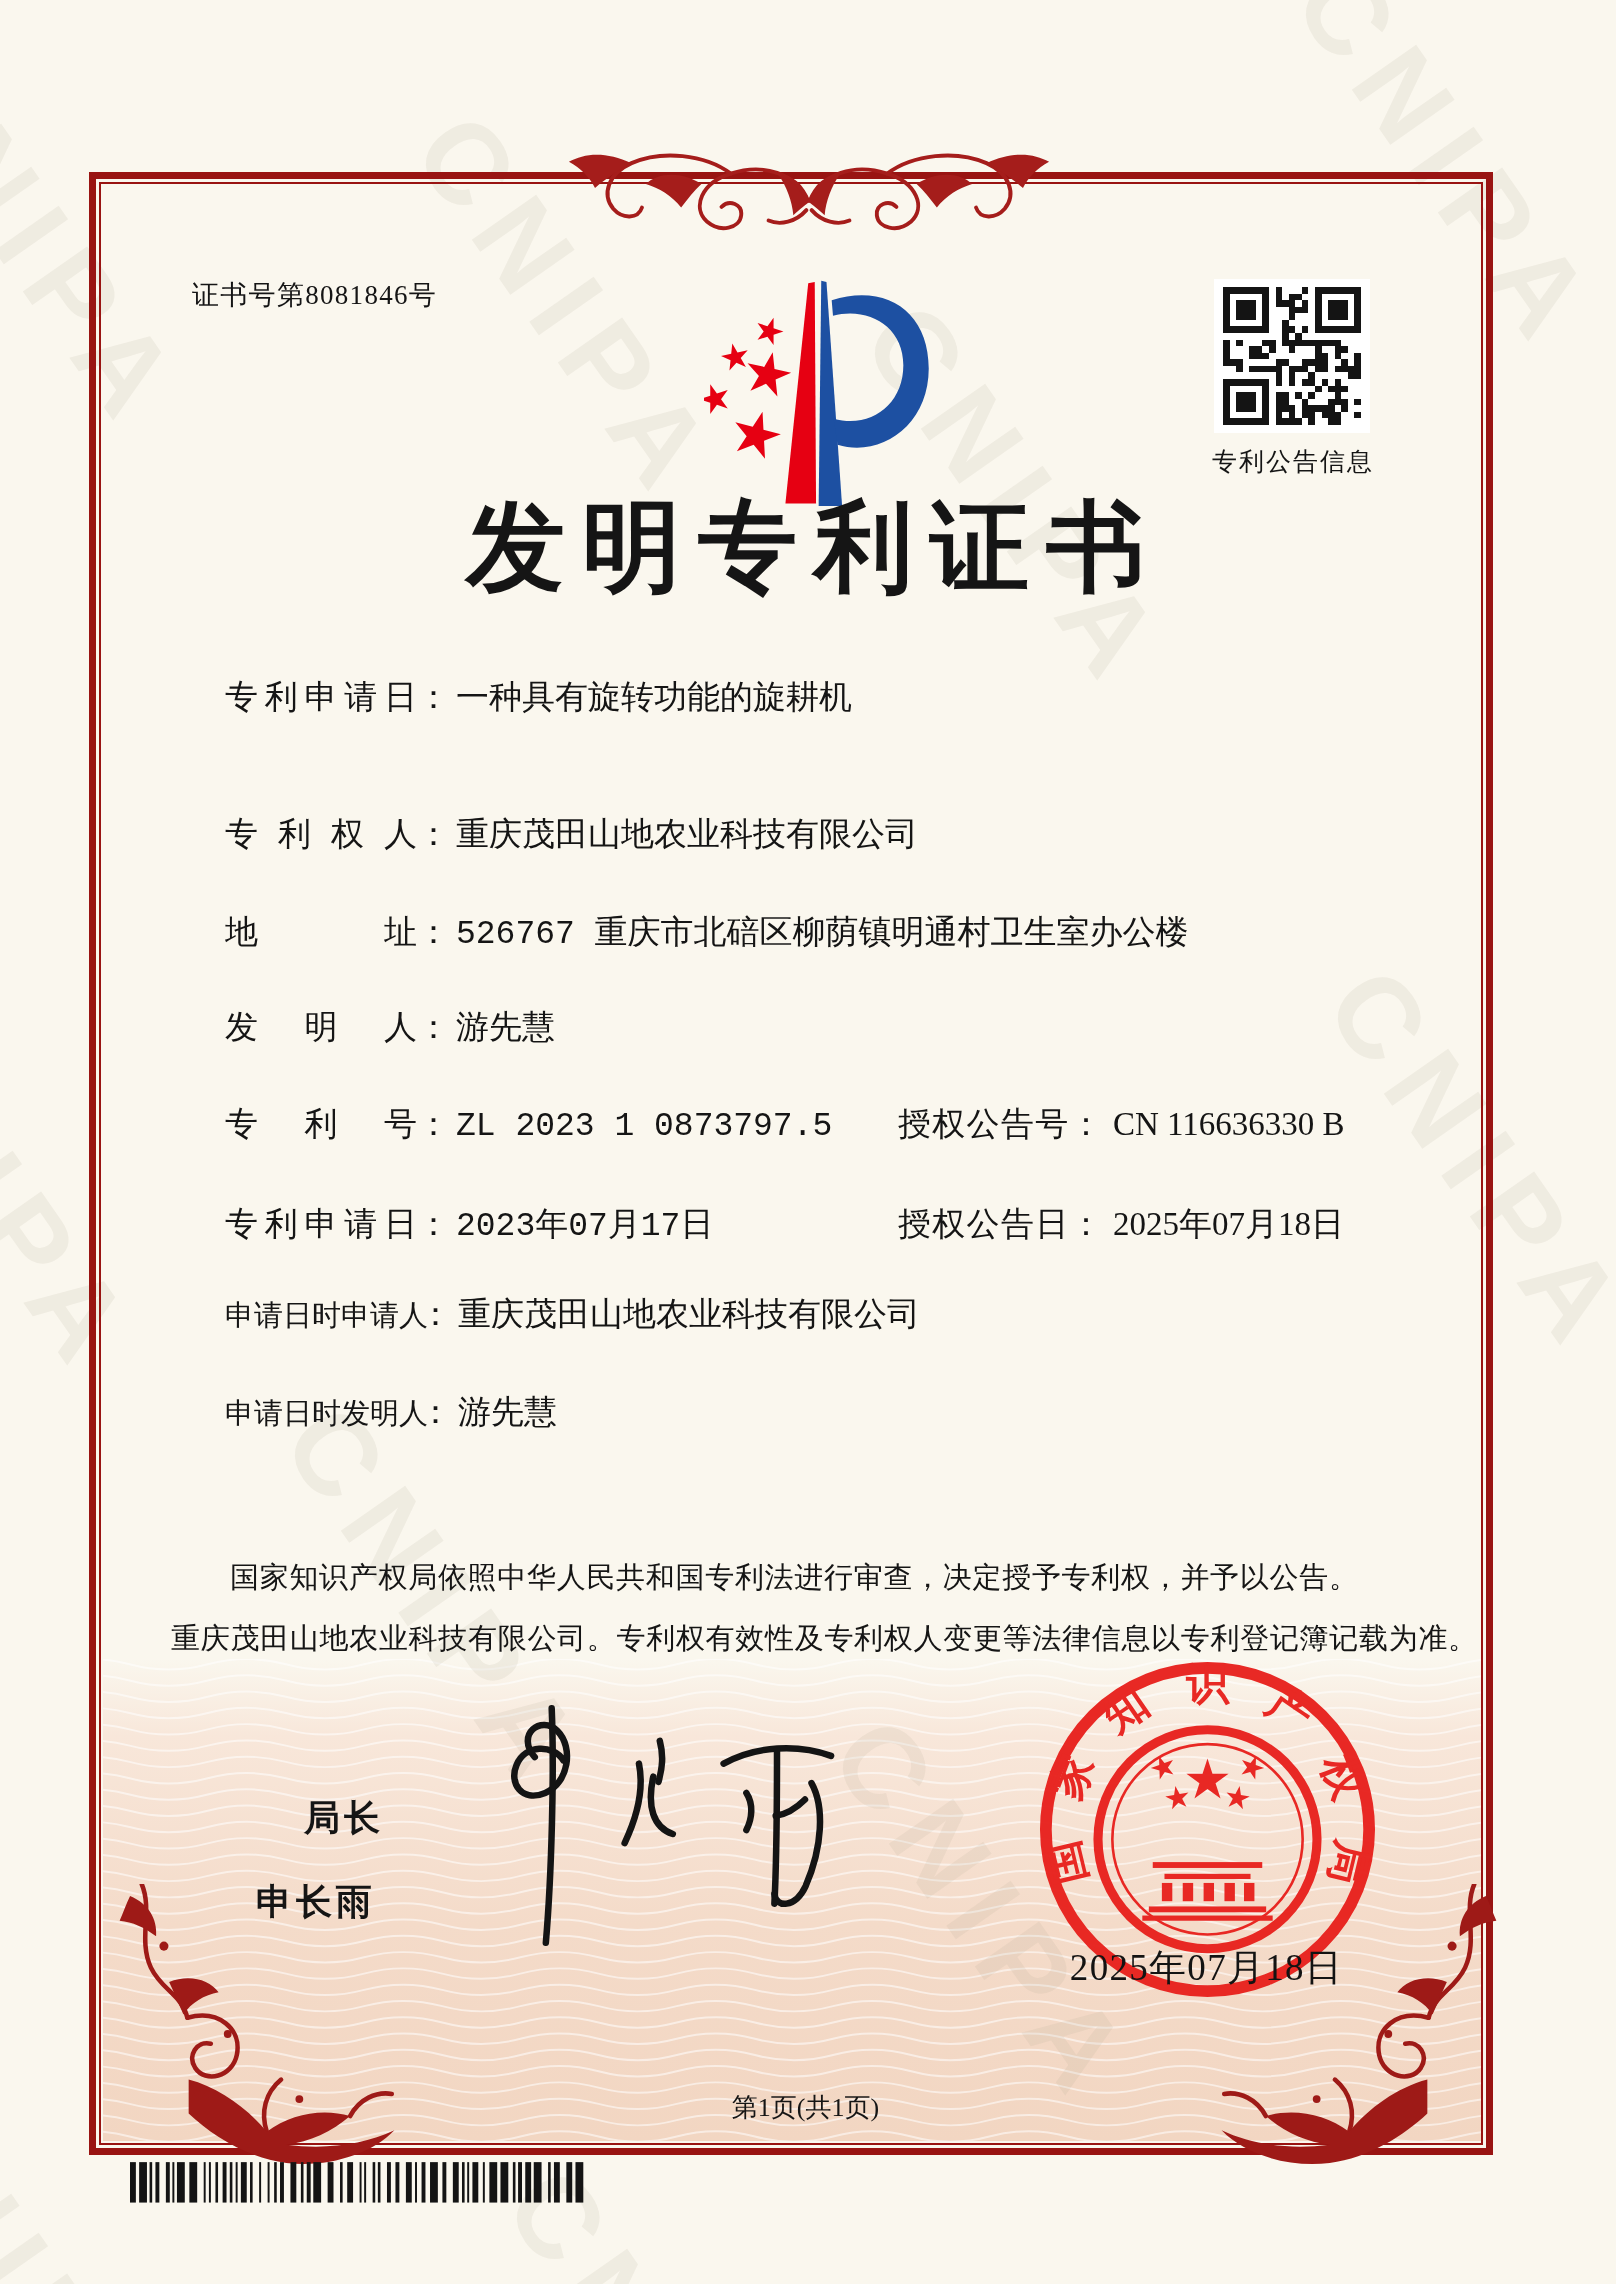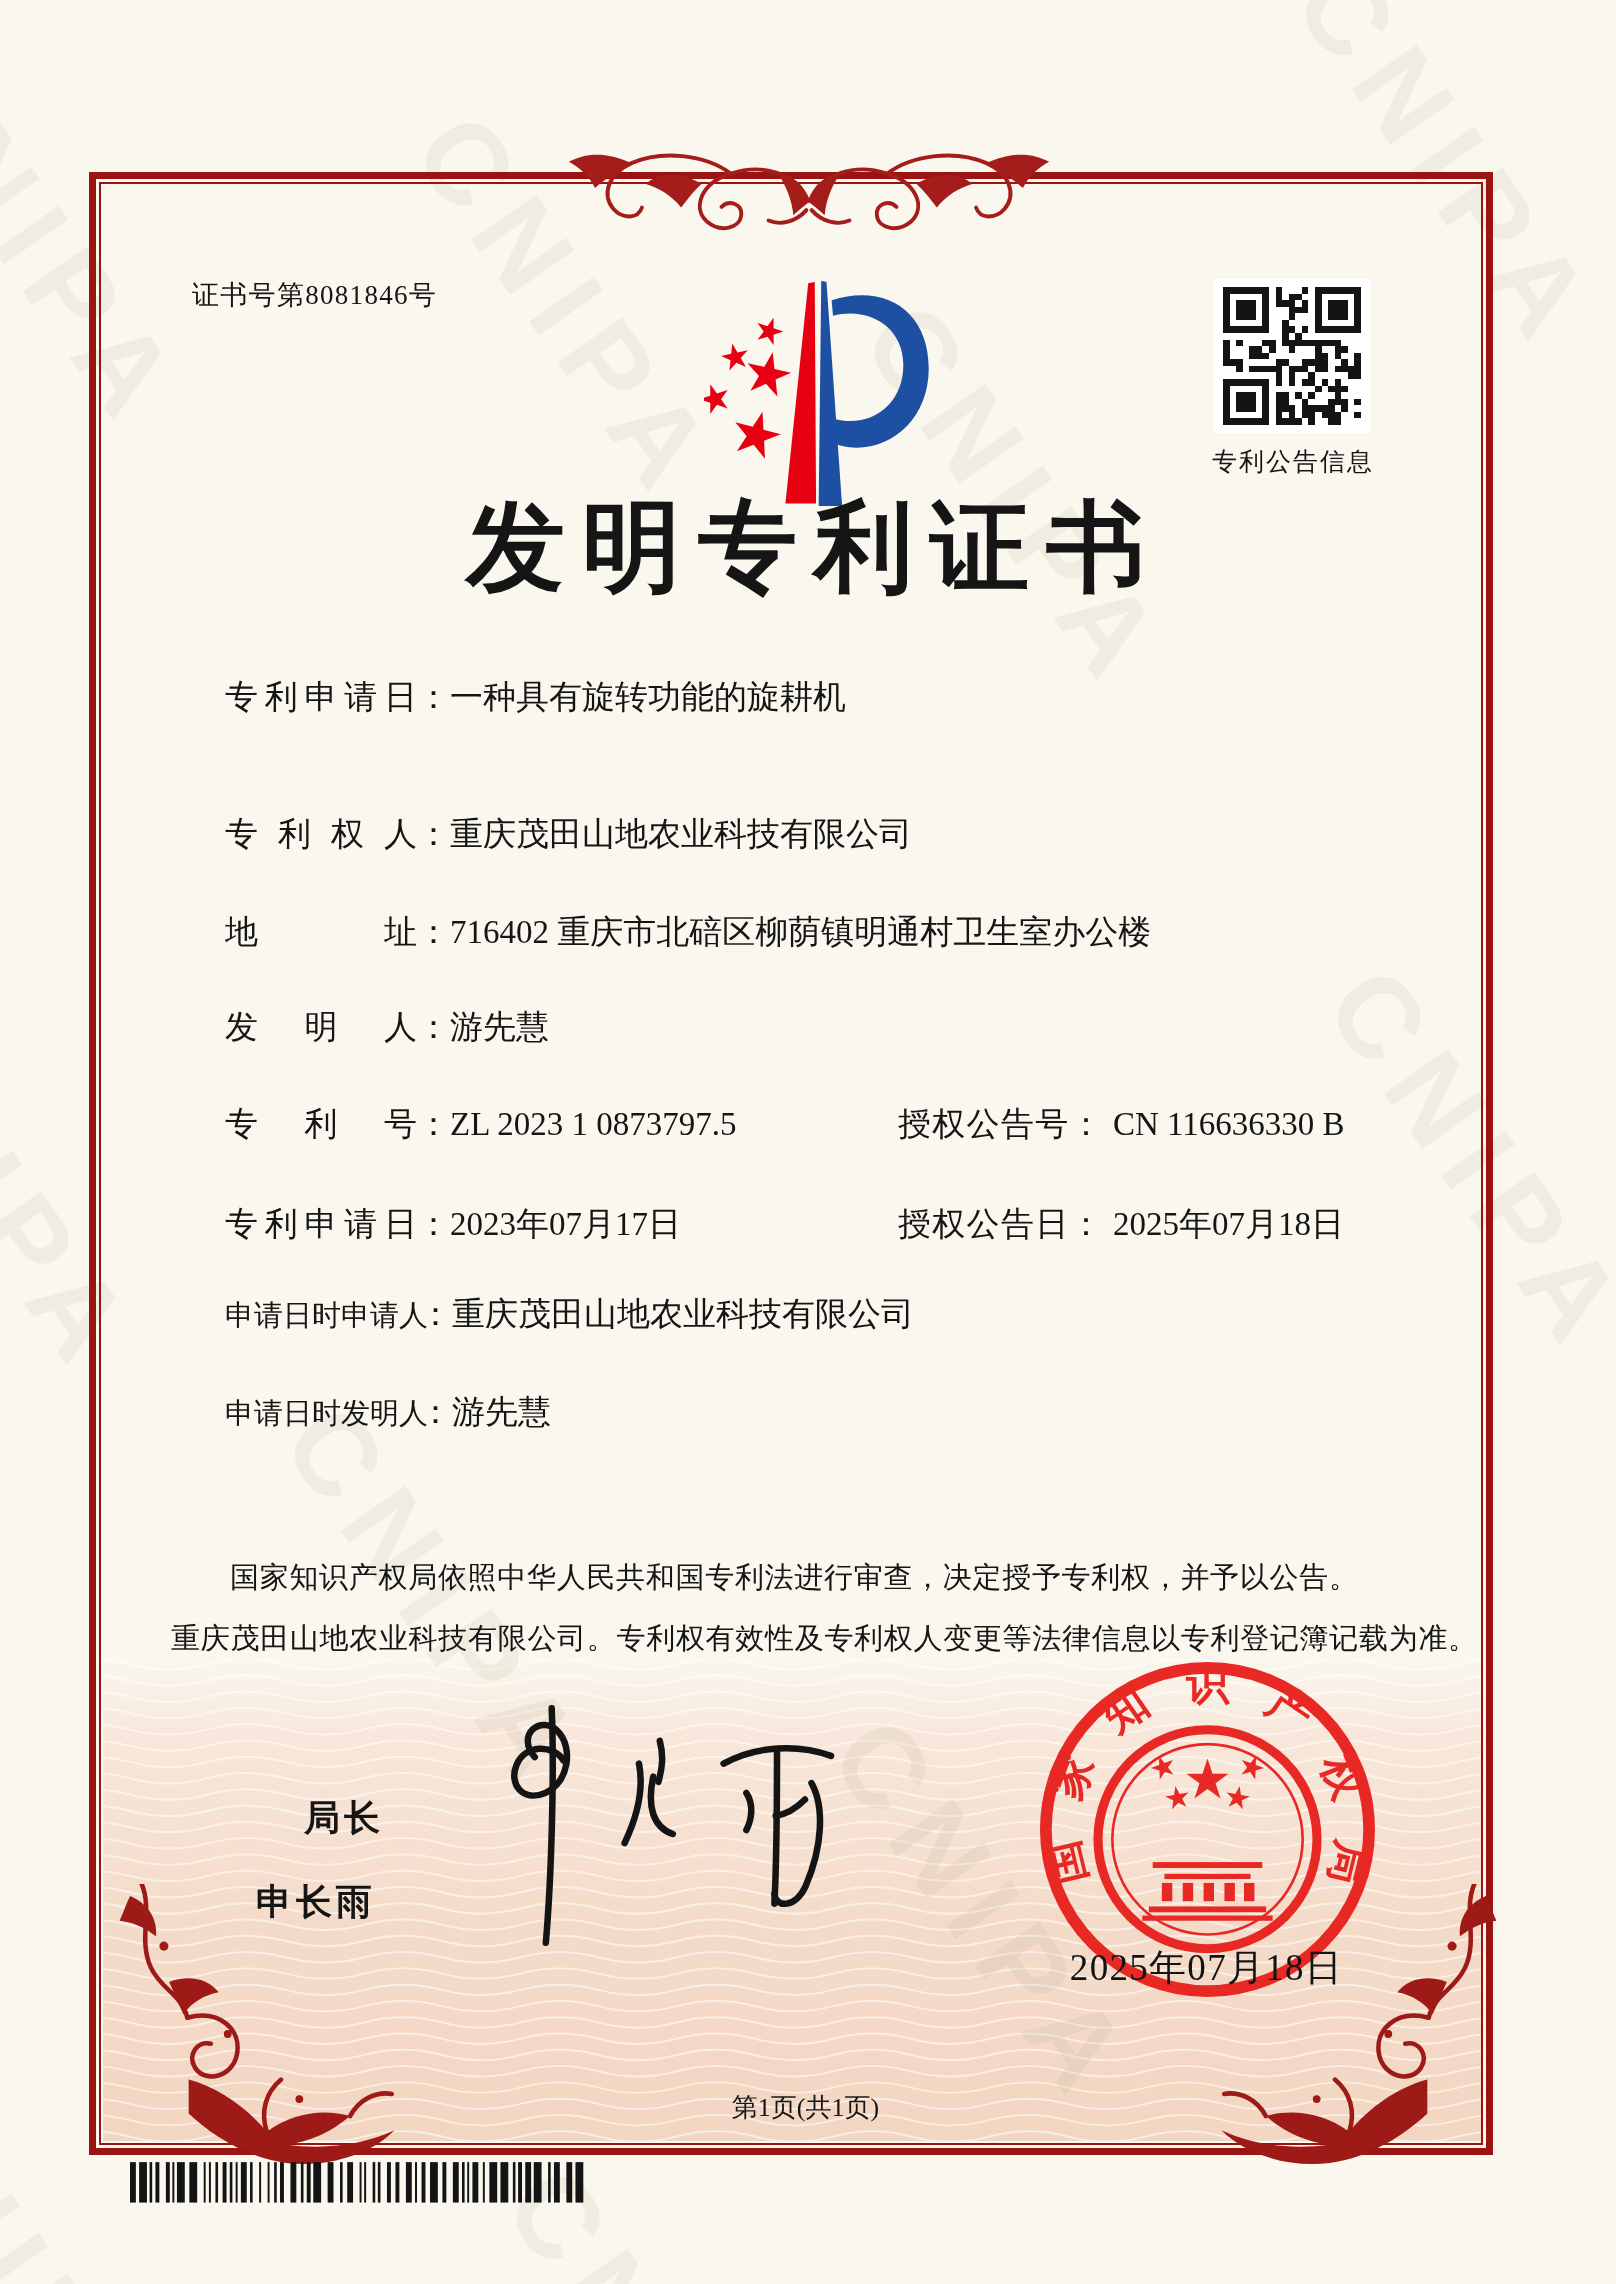--- a/index.html
+++ b/index.html
@@ -41,21 +41,21 @@
   #qr{position:absolute;left:9px;top:7.8px;}
   #qr-label{left:1208px;top:445px;width:170px;text-align:center;font-size:25px;letter-spacing:2px;}
   #doc-title{
     left:466px;top:482px;font-size:99px;font-weight:bold;
     letter-spacing:17px;white-space:nowrap;
   }
   .frow{position:absolute;left:225px;font-size:33px;white-space:nowrap;z-index:4;}
   .flabel{display:inline-block;width:192px;text-align:justify;text-align-last:justify;vertical-align:bottom;}
   .flabel7{display:inline-block;font-size:29px;width:194px;text-align:justify;text-align-last:justify;vertical-align:baseline;}
   .fcolon{display:inline-block;}
-  .fvalue{display:inline-block;margin-left:0;}
+  .fvalue{display:inline-block;margin-left:6px;font-family:Liberation Mono, monospace;}
   .rrow{position:absolute;left:898px;font-size:33px;white-space:nowrap;z-index:4;}
   .rlabel{display:inline-block;letter-spacing:1.3px;}
   .rvalue{display:inline-block;margin-left:10.4px;}
   #legal1{left:230px;top:1558px;font-size:29px;letter-spacing:0.7px;white-space:nowrap;}
   #legal2{left:171px;top:1619px;font-size:29px;letter-spacing:0.7px;white-space:nowrap;}
   #officer-title{left:256px;top:1794px;font-size:36px;font-weight:bold;
     font-family:"Liberation Sans","DejaVu Sans",sans-serif;letter-spacing:3.9px;z-index:5;margin-left:48px;}
   #officer-name{left:256px;top:1878px;font-size:36px;font-weight:bold;
     font-family:"Liberation Sans","DejaVu Sans",sans-serif;letter-spacing:3.9px;z-index:5;}
   #signature{left:417px;top:1679px;z-index:5;}
@@ -323,21 +323,21 @@
 
 <div id="doc-title" class="abs content">发明专利证书</div>
 
 <div class="frow" style="top:675px">
   <span class="flabel">专利申请日</span><span class="fcolon">：</span><span class="fvalue">一种具有旋转功能的旋耕机</span>
 </div>
 <div class="frow" style="top:812px">
   <span class="flabel">专利权人</span><span class="fcolon">：</span><span class="fvalue">重庆茂田山地农业科技有限公司</span>
 </div>
 <div class="frow" style="top:910px">
-  <span class="flabel">地址</span><span class="fcolon">：</span><span class="fvalue">716402 重庆市北碚区柳荫镇明通村卫生室办公楼</span>
+  <span class="flabel">地址</span><span class="fcolon">：</span><span class="fvalue">526767 重庆市北碚区柳荫镇明通村卫生室办公楼</span>
 </div>
 <div class="frow" style="top:1005px">
   <span class="flabel">发明人</span><span class="fcolon">：</span><span class="fvalue">游先慧</span>
 </div>
 <div class="frow" style="top:1102px">
   <span class="flabel">专利号</span><span class="fcolon">：</span><span class="fvalue">ZL 2023 1 0873797.5</span>
 </div>
 <div class="rrow" style="top:1102px">
   <span class="rlabel">授权公告号</span><span class="fcolon">：</span><span class="rvalue">CN 116636330 B</span>
 </div>

